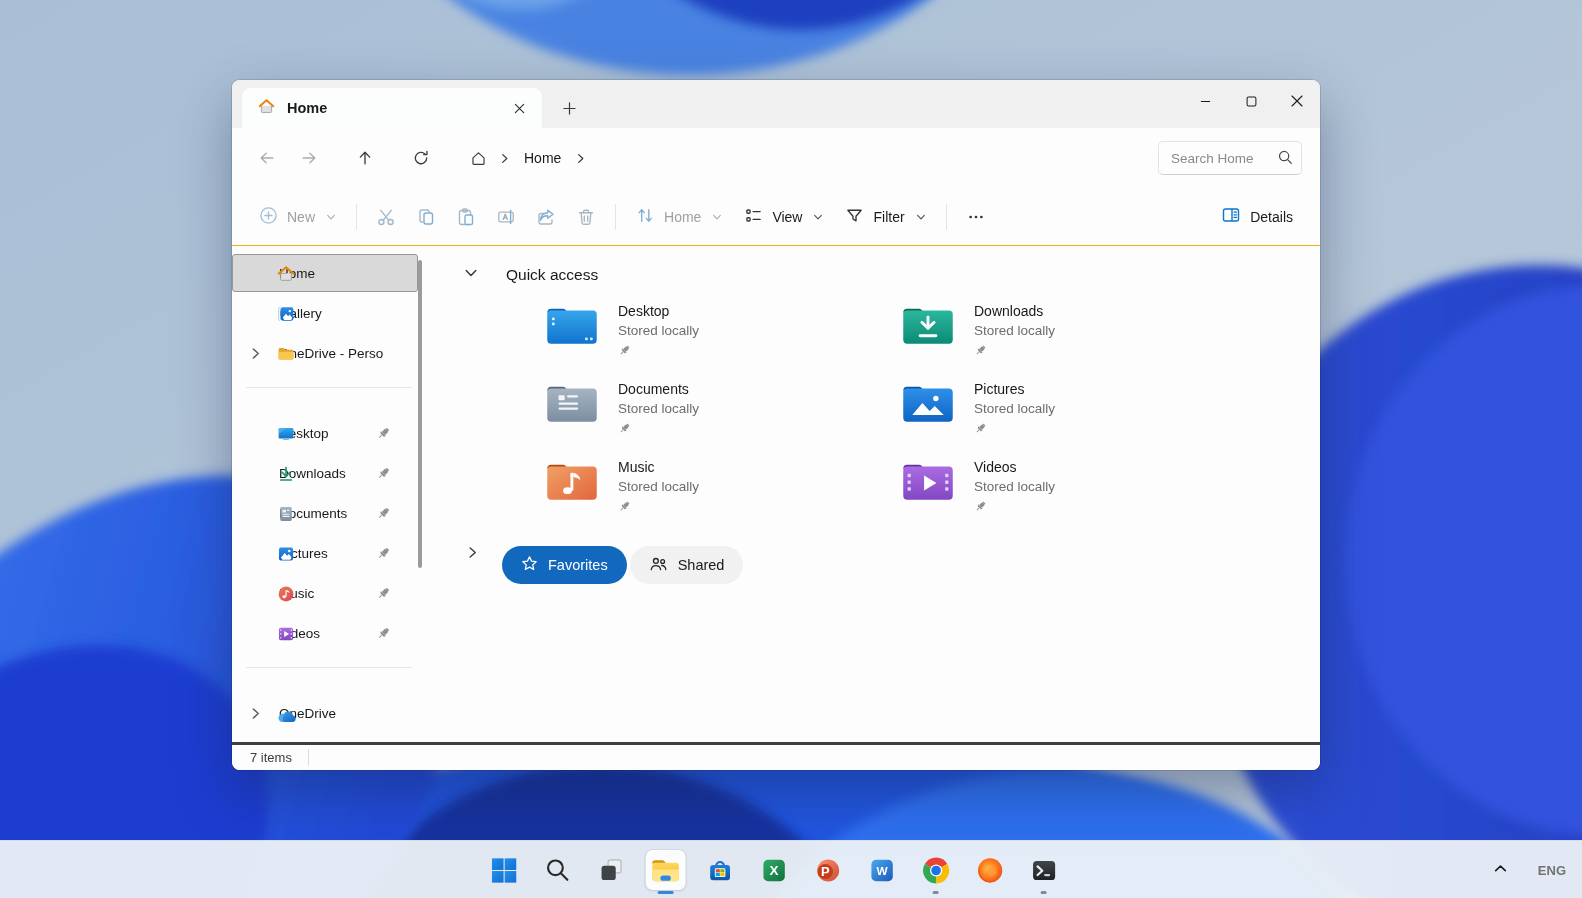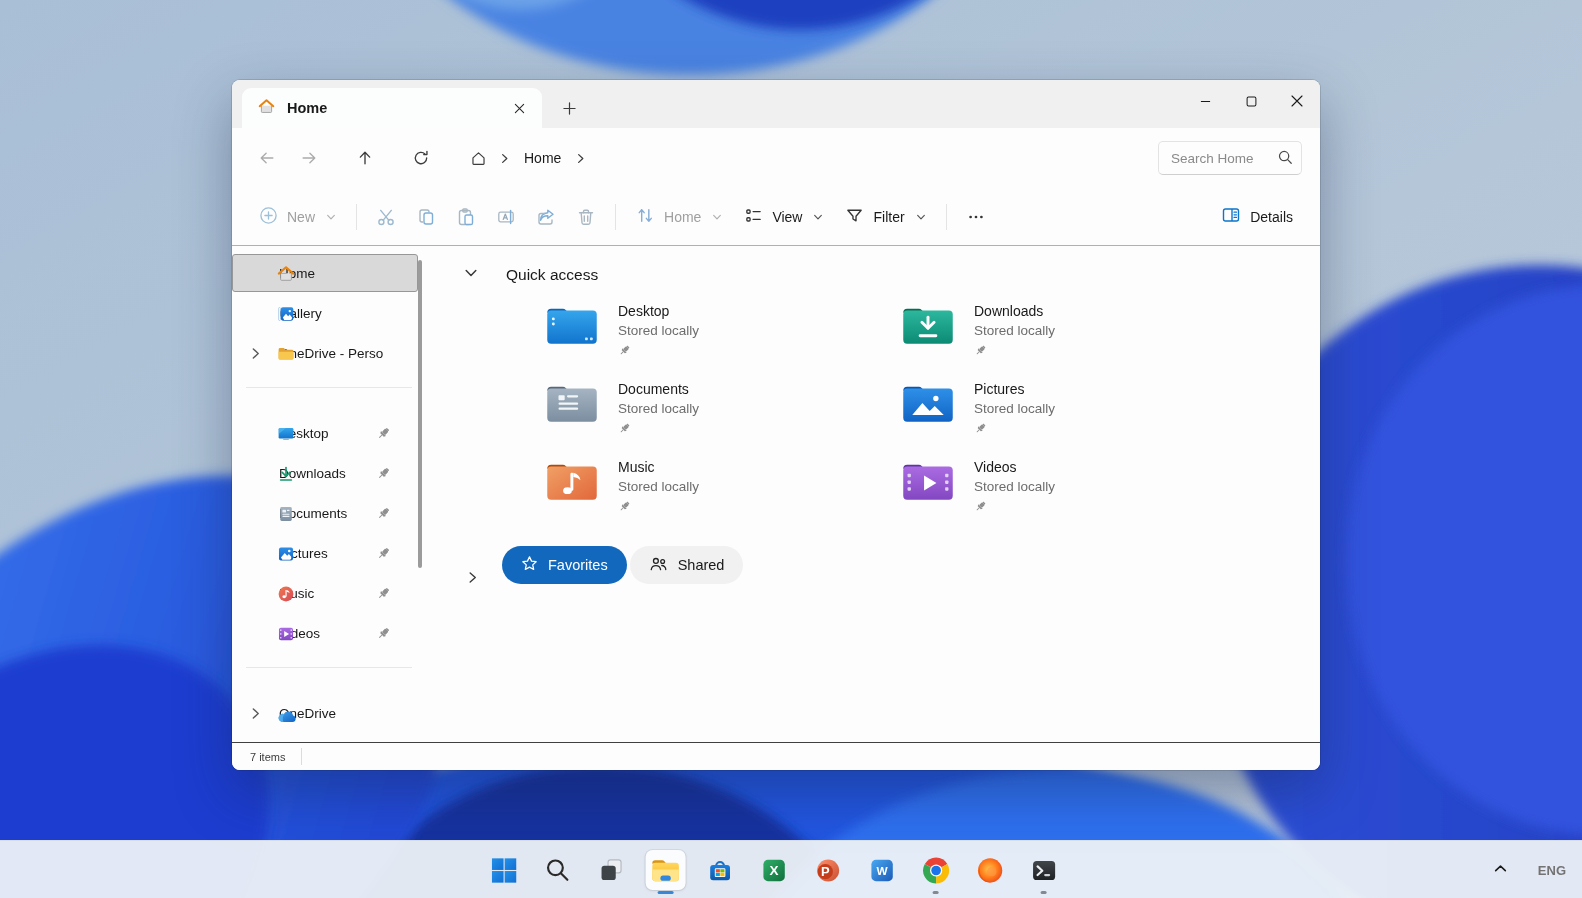--- a/index.html
+++ b/index.html
@@ -61,28 +61,28 @@
   .main { flex:1; min-width:0; padding-left:34px; }
   .qa-header { display:flex; align-items:center; gap:28px; padding:20px 0 18px 2px; }
   .qa-title { font-size:15.5px; font-weight:400; }
   .tiles { display:grid; grid-template-columns:356px 356px; row-gap:19px; margin-left:83px; }
   .tile { display:flex; gap:19px; align-items:flex-start; }
   .tile-text { display:flex; flex-direction:column; }
   .tile-name { font-size:14px; color:#191919; line-height:19px; }
   .tile-status { font-size:13.5px; color:#6d6d6d; line-height:19px; }
   .tile-pin { margin-top:3px; }
 
-  .pivots { display:flex; align-items:flex-end; margin-top:29px; gap:0; }
+  .pivots { display:flex; align-items:flex-start; margin-top:29px; gap:0; }
   .pivots .p-chev { margin:0 23px 0 4px; display:flex; }
   .pill { height:38px; border-radius:19px; display:flex; align-items:center; gap:10px; padding:0 19px; font-size:14.5px; }
   .pill.favorites { background:#1168bc; color:#fff; margin-right:3px; }
   .pill.shared { background:#f1f1f1; color:#191919; }
 
-  .statusbar { height:28px; border-top:1px solid #404040; display:flex; align-items:center; padding-left:18px; flex:0 0 auto;
-               font-size:11px; color:#3c3c3c; border-radius:0 0 8px 8px; background:#fdfdfd; }
+  .statusbar { height:28px; border-top:3px solid #404040; display:flex; align-items:center; padding-left:18px; flex:0 0 auto;
+               font-size:13px; color:#3c3c3c; border-radius:0 0 8px 8px; background:#fdfdfd; }
   .sb-div { width:1px; height:17px; background:#dcdcdc; margin-left:16px; }
 
   
   .taskbar { position:absolute; left:0; bottom:0; width:1582px; height:58px; background:rgba(239,243,247,.94);
              border-top:1px solid rgba(0,0,0,.05); }
   .tb-center { position:absolute; left:50%; top:0; transform:translateX(-53%); height:58px; display:flex; align-items:center; gap:14px; }
   .tb-ic { position:relative; width:40px; height:40px; border-radius:7px; display:flex; align-items:center; justify-content:center; }
   .tb-ic.active { background:#fbfcfe; box-shadow:0 0 0 1px rgba(0,0,0,.06), 0 1px 3px rgba(0,0,0,.08); }
   .run-dot { position:absolute; bottom:-4px; left:50%; transform:translateX(-50%); width:6px; height:3px; border-radius:2px; background:#838891; }
   .active-bar { position:absolute; bottom:-4px; left:50%; transform:translateX(-50%); width:16px; height:3px; border-radius:2px; background:#3787d8; }

